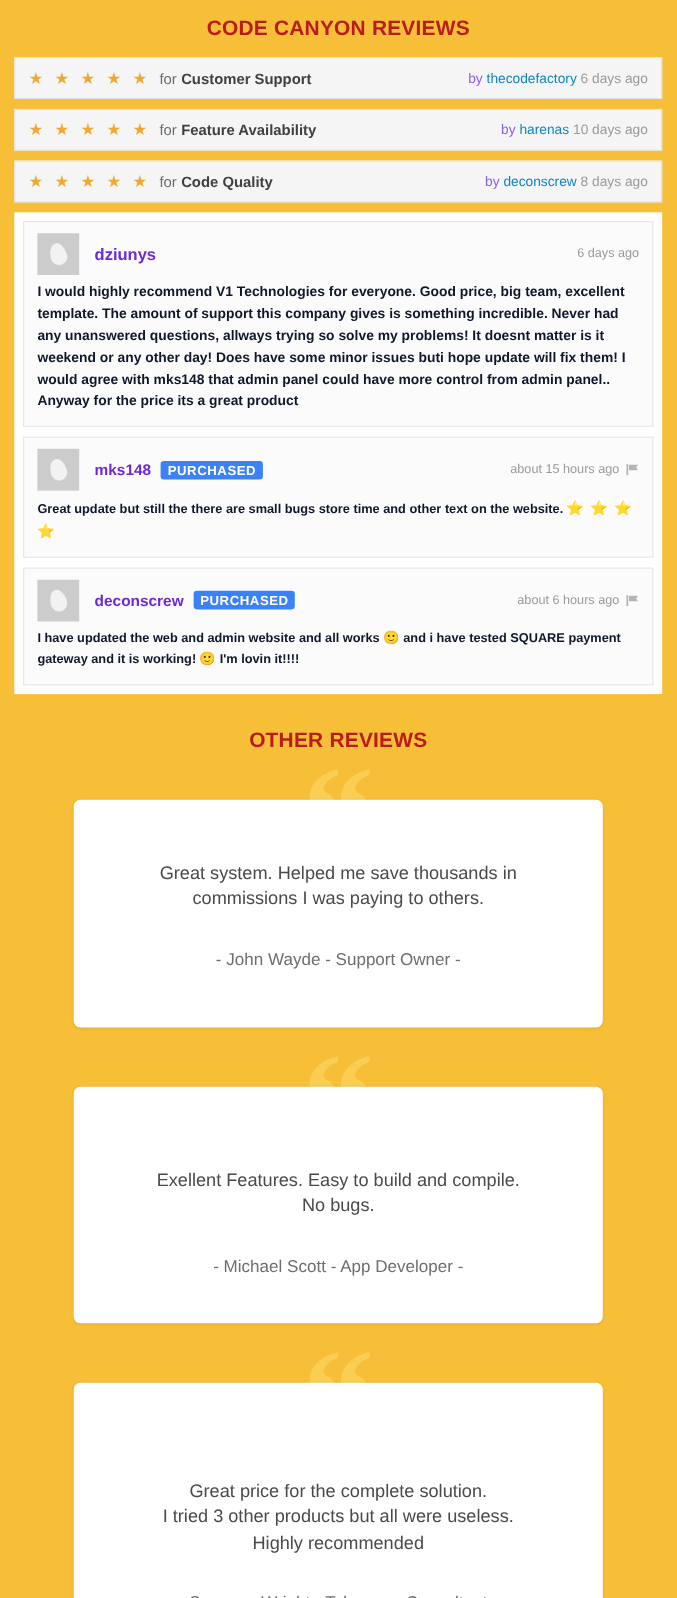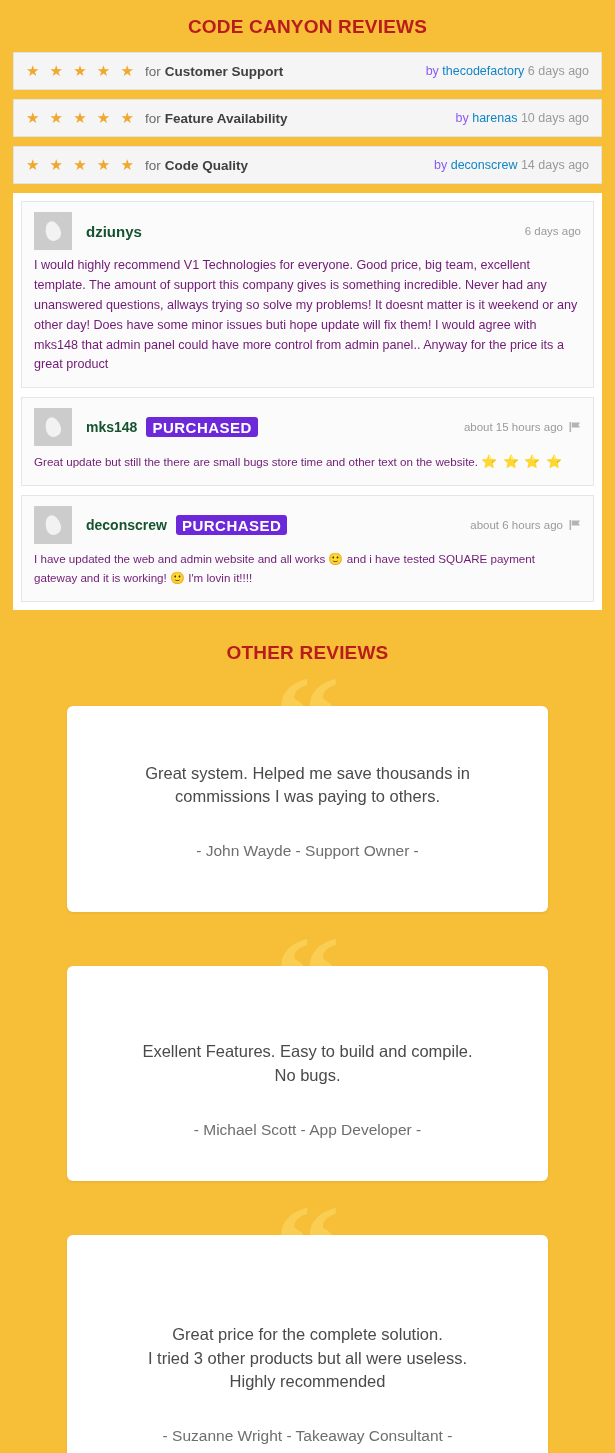--- a/index.html
+++ b/index.html
@@ -78,51 +78,52 @@
   }
   .avatar .egg {
     position: absolute;
     left: 50%; top: 50%;
     transform: translate(-50%,-50%) rotate(-16deg);
     width: 15px; height: 20px;
     background: #f2f2f2;
     border-radius: 50% 50% 50% 50% / 62% 62% 38% 38%;
   }
   .uname {
-    color: #14532d;
+    color: #6d28d9;
     font-weight: bold;
     font-size: 15px;
     margin-right: 9px;
   }
   .uname.small { font-size: 14px; }
   .badge {
-    background: #6d28d9;
+    background: #3b82f6;
     color: #ffffff;
-    font-size: 15px;
+    font-size: 12px;
     font-weight: bold;
     letter-spacing: 0.5px;
     padding: 3px 6px 2px 6px;
     border-radius: 3px;
     display: inline-block;
     line-height: 1;
   }
   .head-right {
     margin-left: auto;
     color: #9a9a9a;
     font-size: 11.5px;
     display: flex;
     align-items: center;
     white-space: nowrap;
   }
   .flag-icon { margin-left: 6px; display: inline-flex; }
 
   .review-body {
-    color: #701a75;
+    color: #0f172a;
     font-size: 12.6px;
     line-height: 1.58;
+    font-weight: bold;
   }
   .review-body.compact { font-size: 11.6px; line-height: 1.6; }
   .inline-stars { letter-spacing: 1px; font-size: 13px; }
   .emoji { font-size: 12px; }
 
   
   .testimonial {
     position: relative;
     margin: 0 67px 54px 67px;
   }
@@ -200,21 +201,21 @@
 
   <div class="rating-row">
     <div class="rating-left">
       <span class="stars">★ ★ ★ ★ ★</span>
       <span class="rating-for">for</span>
       <span class="rating-cat">Code Quality</span>
     </div>
     <div class="rating-right">
       <span class="by">by</span>
       <span class="user">deconscrew</span>
-      <span class="when">14 days ago</span>
+      <span class="when">8 days ago</span>
     </div>
   </div>
 
   <div class="review-panel">
 
     <div class="review-card">
       <div class="review-head">
         <div class="avatar">
           <span class="egg"></span>
         </div>

